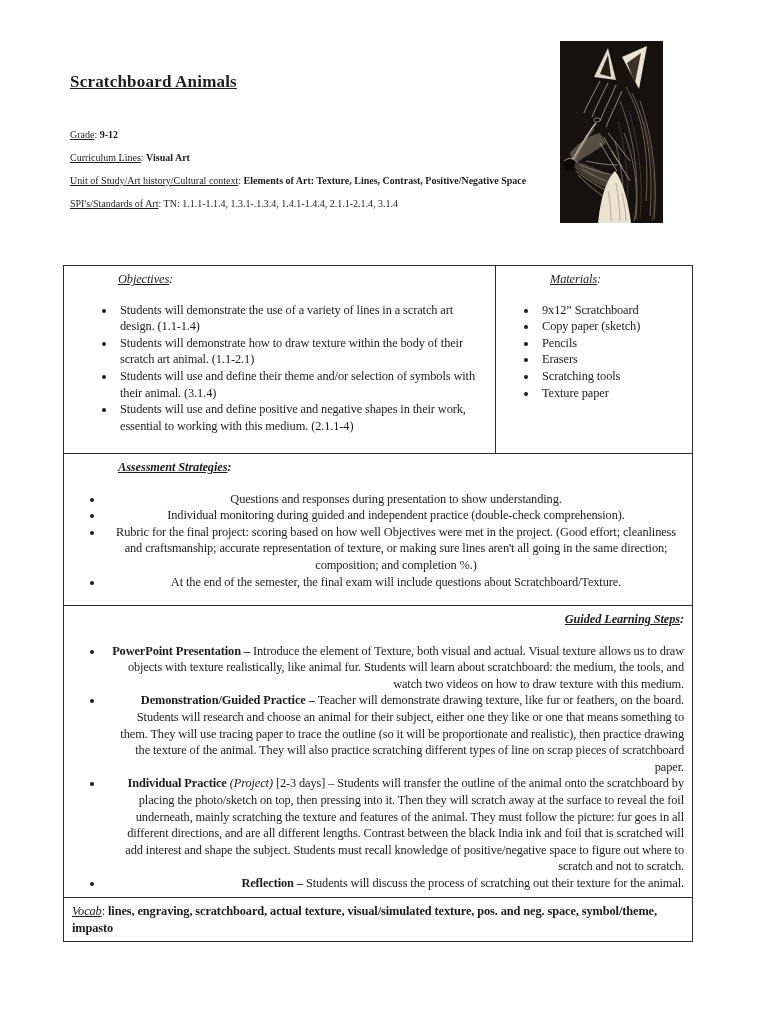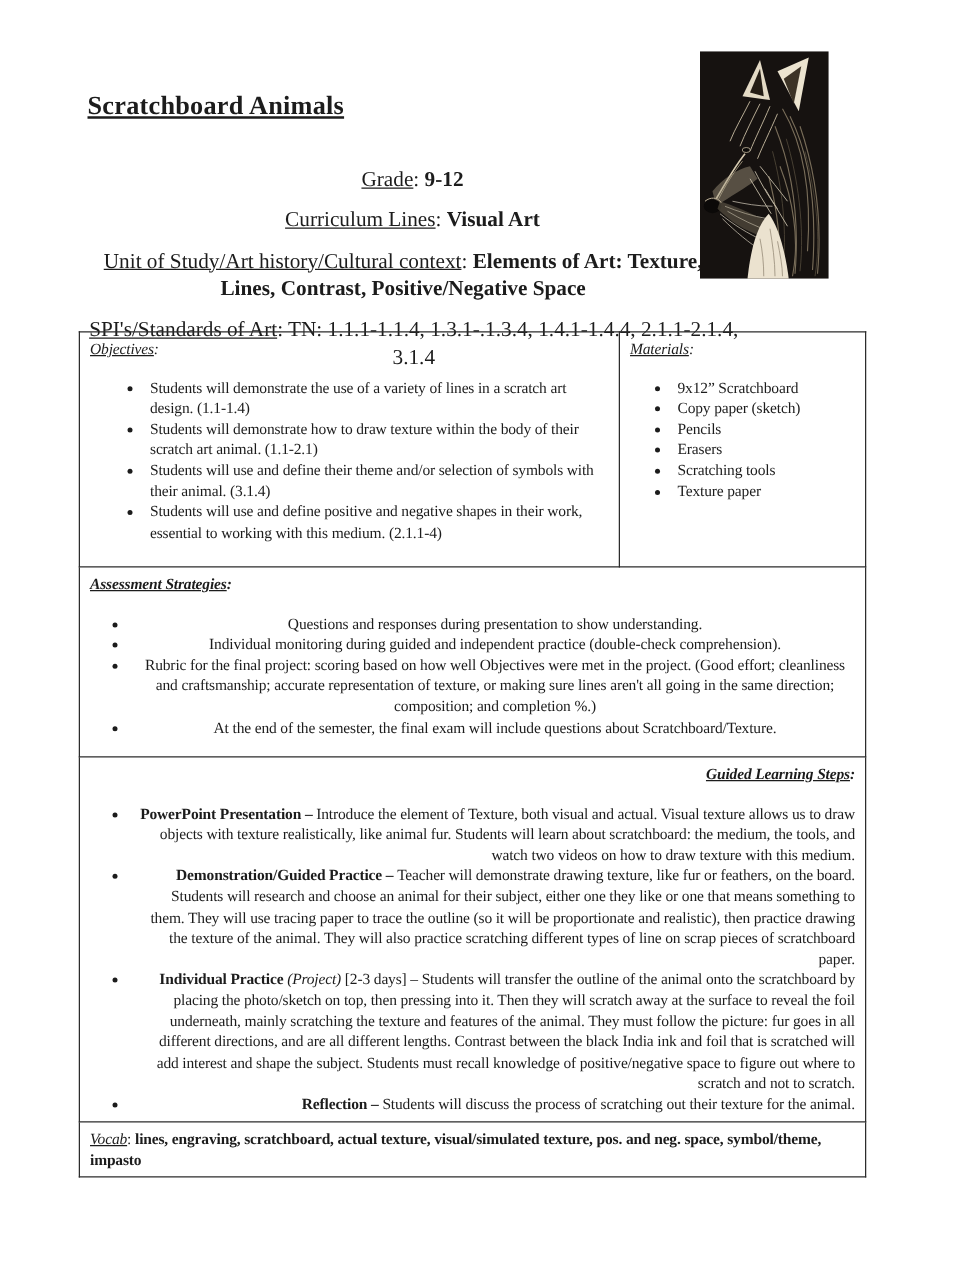--- a/index.html
+++ b/index.html
@@ -4,40 +4,40 @@
 <style>
   html,body{margin:0;padding:0;}
   body{
     width:768px;height:1024px;background:#ffffff;position:relative;overflow:hidden;
     font-family:"Liberation Serif","DejaVu Serif",serif;color:#1c1c1c;
     -webkit-font-smoothing:antialiased;
   }
   .page{position:absolute;inset:0;background:#ffffff;}
   .header{position:absolute;left:70px;top:72px;width:520px;}
   .doc-title{
-    font-size:21px;font-weight:bold;text-decoration:underline;
+    font-size:17px;font-weight:bold;text-decoration:underline;
     margin:0 0 36px 0;letter-spacing:0.2px;
   }
-  .field{font-size:17px;margin:0 0 9.5px 0;line-height:1.34;text-align:center;}
+  .field{font-size:10px;margin:0 0 9.5px 0;line-height:1.34;}
   .field .lbl{text-decoration:underline;}
   .field b{font-weight:bold;}
   .field.unit{width:505px;}
   .field.spi{width:522px;}
   .artwork{position:absolute;left:560px;top:41px;width:103px;height:182px;display:block;}
   table.lesson{
     position:absolute;left:63px;top:265px;width:630px;
     border-collapse:collapse;table-layout:fixed;
   }
   table.lesson td{
     border:1.5px solid #2c2c2c;vertical-align:top;padding:5px 8px;
     font-size:12.4px;line-height:16.6px;letter-spacing:-0.12px;overflow:hidden;
   }
   td.obj{width:415px;}
   tr.r1{height:188px;} tr.r2{height:152px;} tr.r3{height:292px;text-align:right;} tr.r4{height:41px;}
-  .cellhead{font-style:italic;}
+  .cellhead{font-style:italic;margin-left:46px;}
   .cellhead .hd{text-decoration:underline;}
   .cellhead.bold{font-weight:bold;}
   ul.blist{margin:14px 0 0 0;padding:0 0 0 44px;}
   ul.blist li{margin:0;padding-left:4px;}
   td.mat ul.blist{padding-left:34px;margin-top:14px;}
   td.assess ul.blist{padding-left:32px;margin-top:15px;text-align:center;}
   td.guided ul.blist{padding-left:32px;margin-top:15px;}
   td.vocab{padding:3px 8px;font-size:12px;line-height:16.5px;letter-spacing:-0.1px;}
   td.vocab .lbl{font-style:italic;text-decoration:underline;font-weight:normal;}
   td.vocab b{font-weight:bold;}

